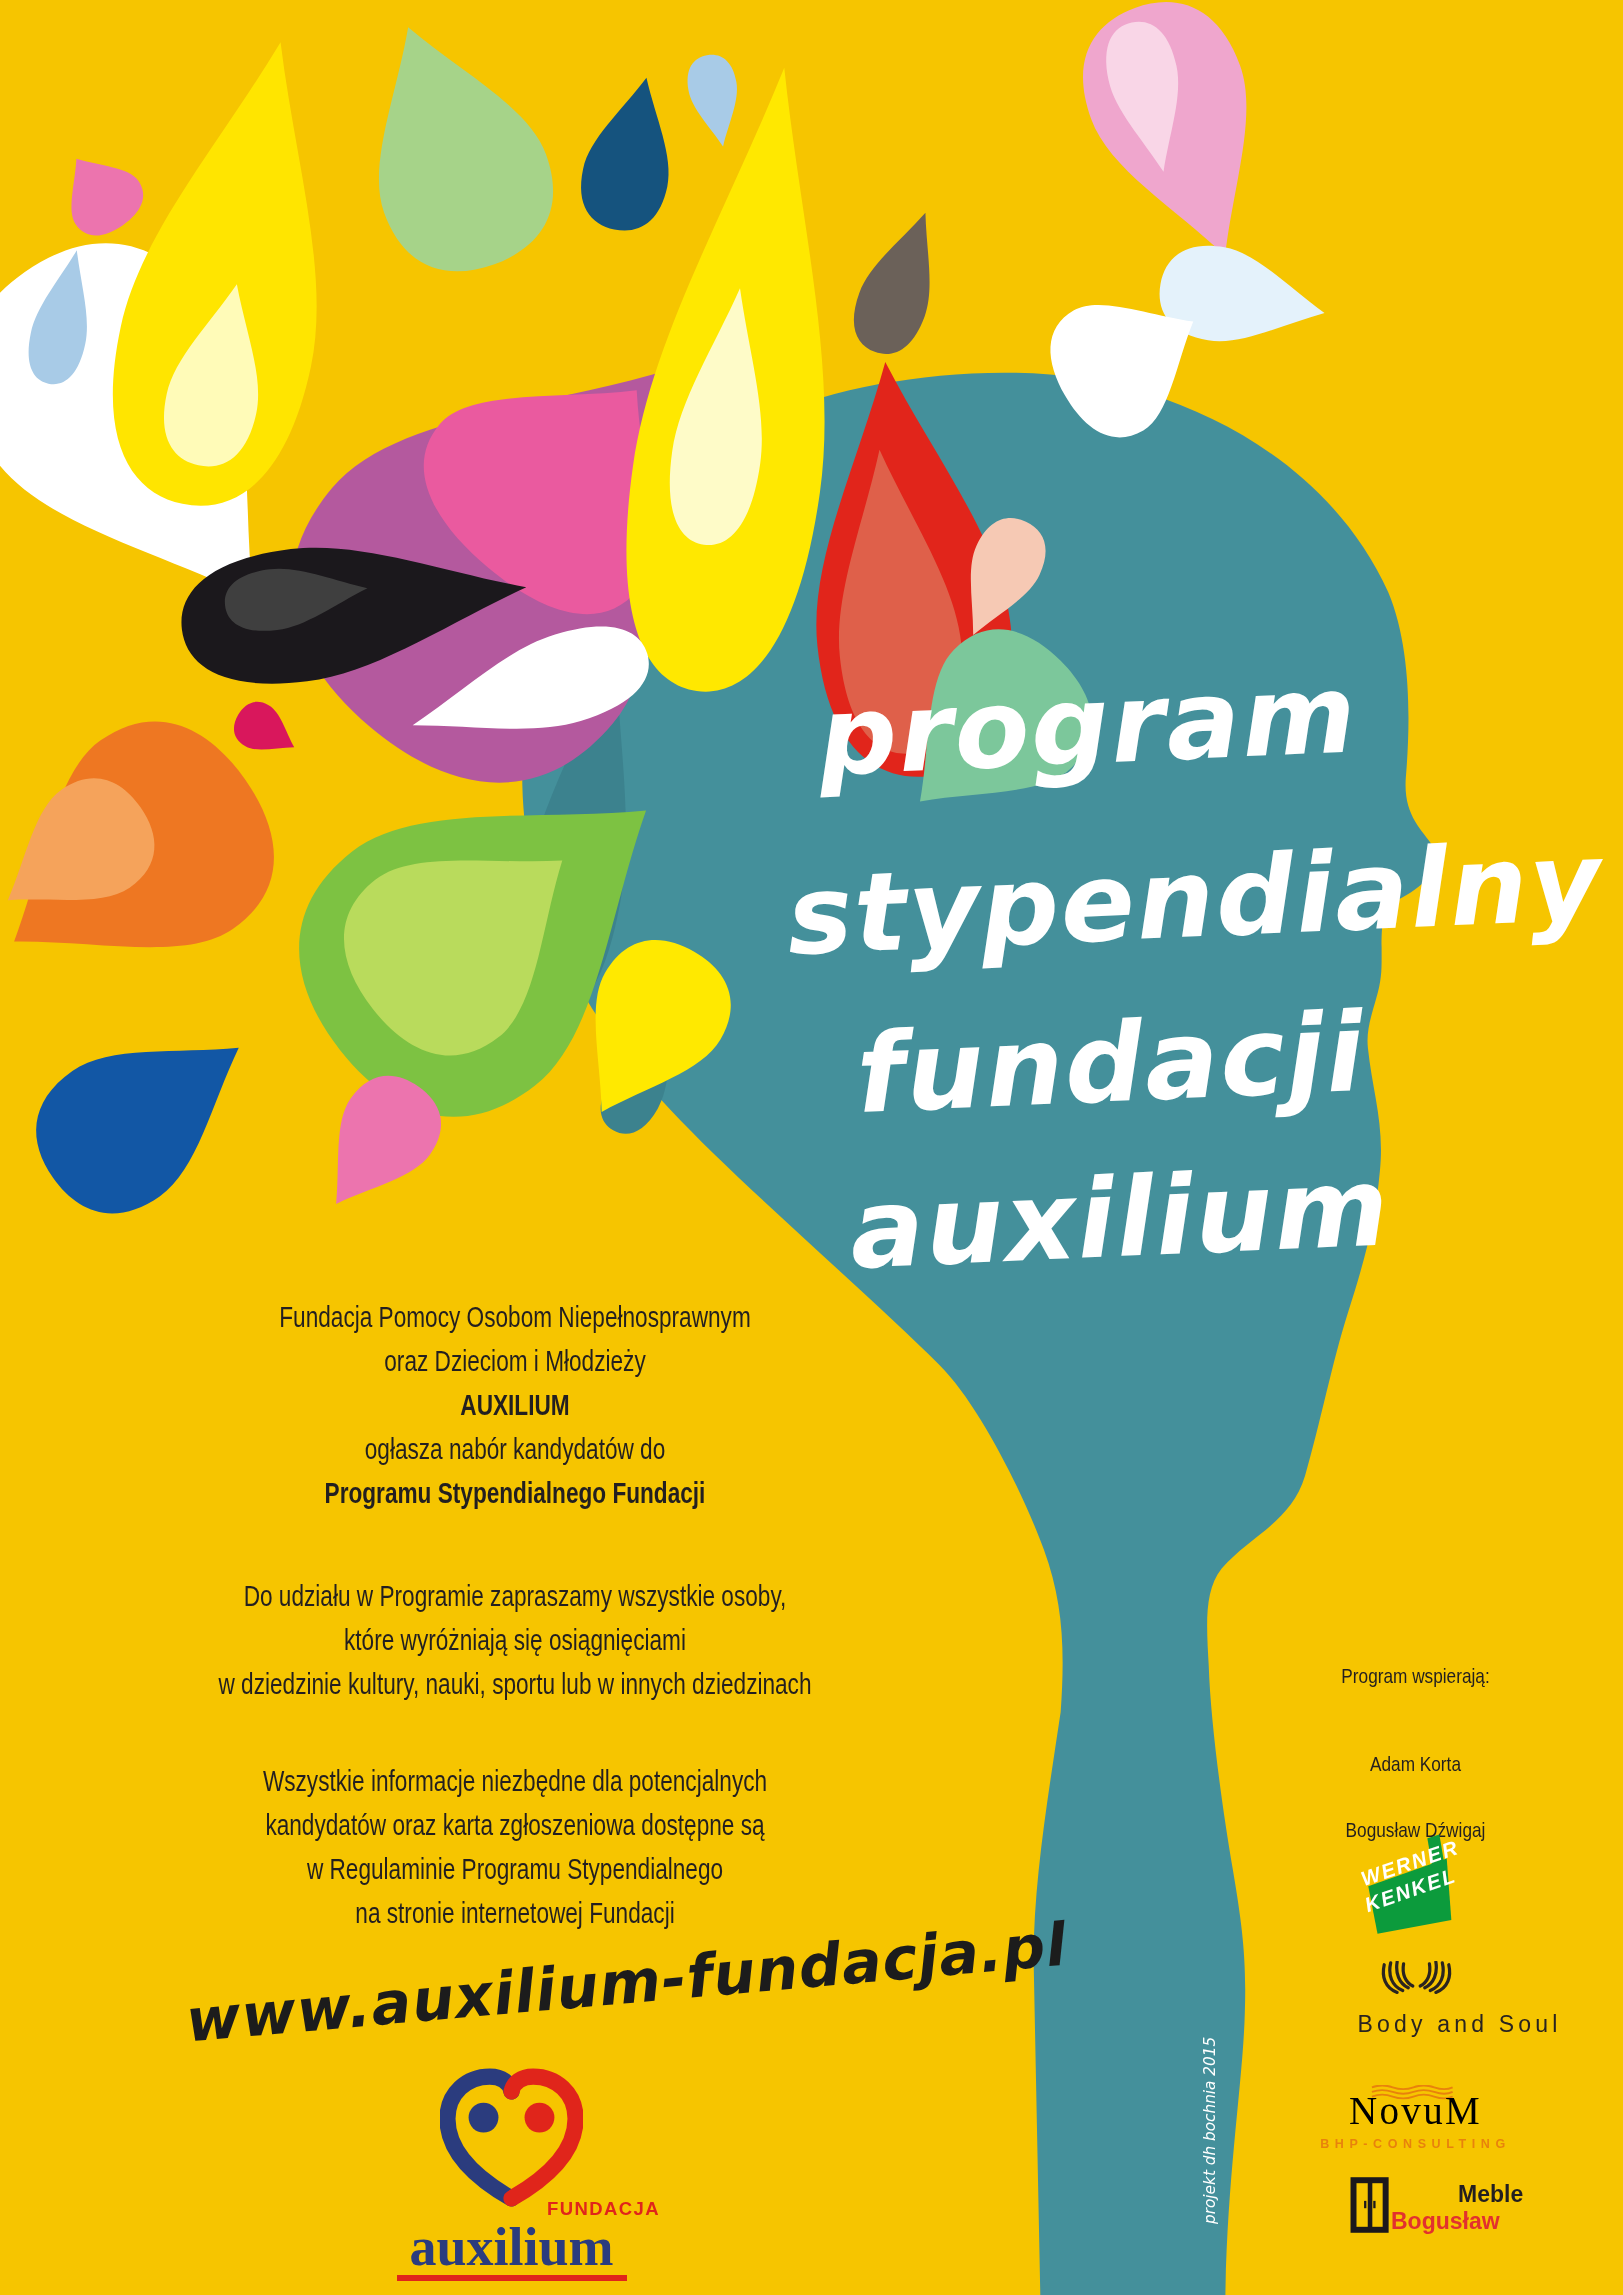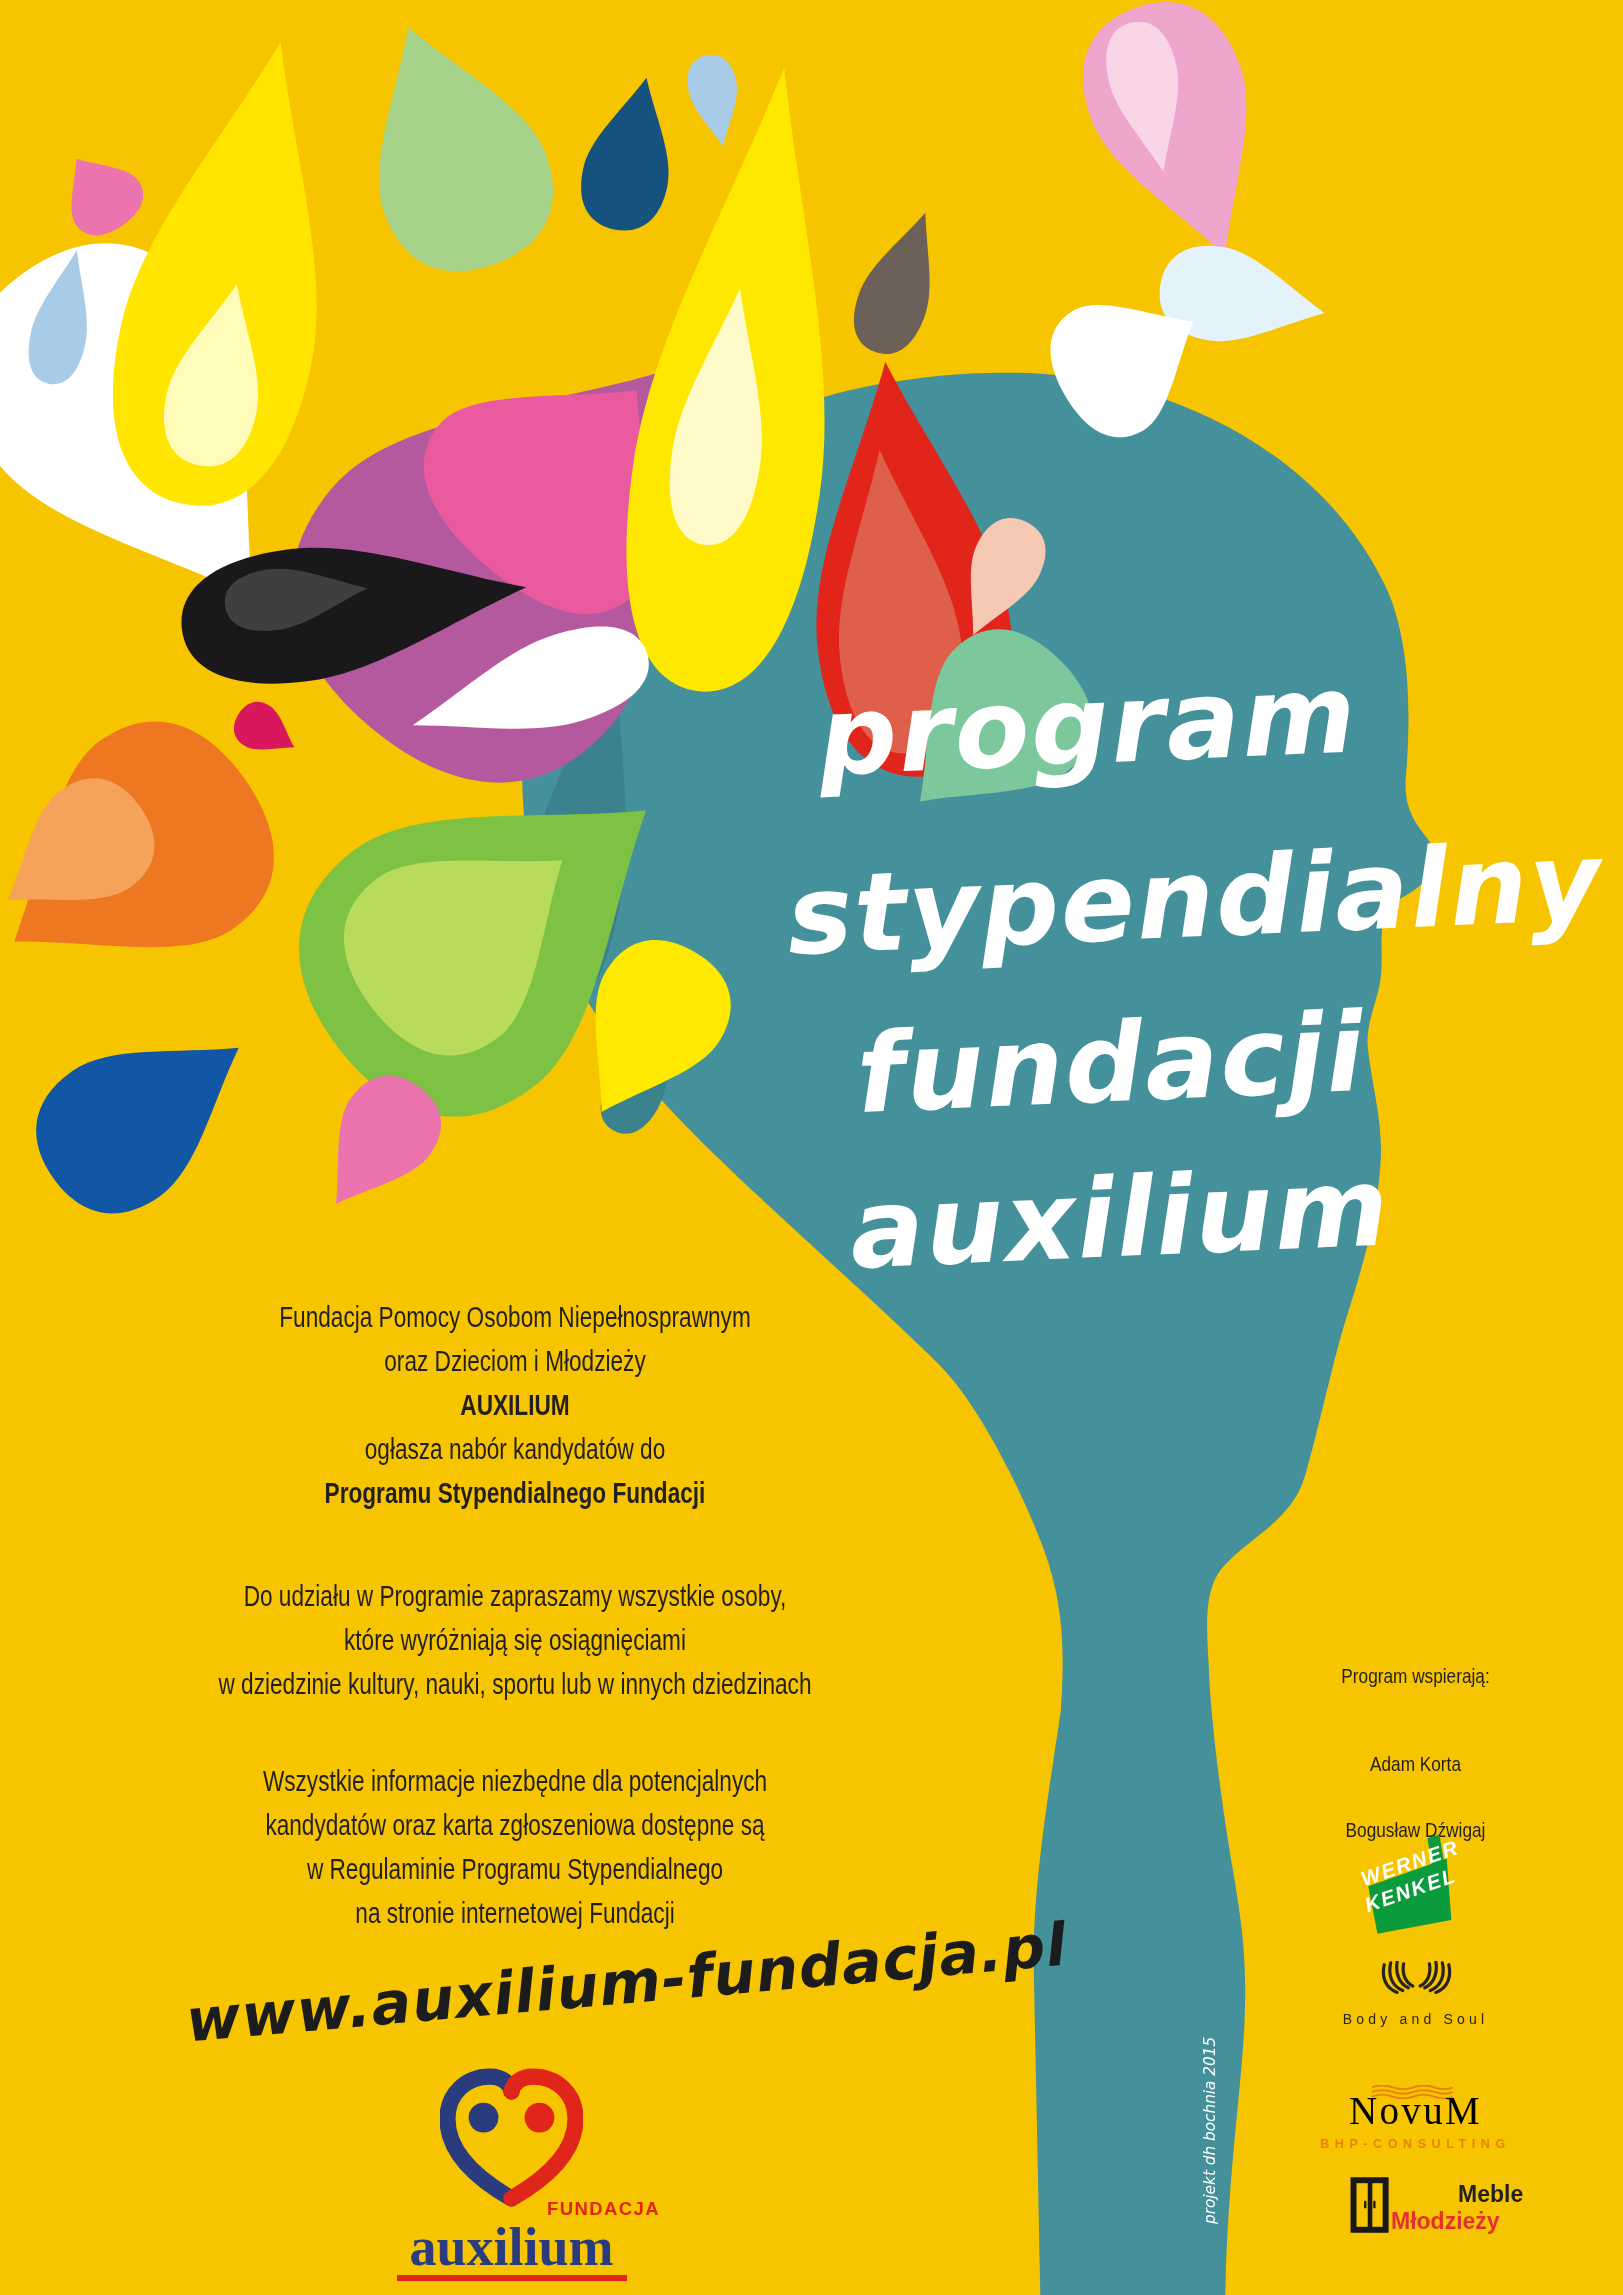--- a/index.html
+++ b/index.html
@@ -35,22 +35,22 @@
           font-family:"DejaVu Sans",sans-serif;font-style:italic;font-size:15.3px;
           writing-mode:vertical-rl;transform:rotate(180deg);white-space:nowrap;}
 
   
   .sp-text{position:absolute;left:1300px;width:231px;text-align:center;color:#231F20;
            transform:scaleX(0.82);transform-origin:50% 0;font-size:21px;white-space:nowrap;}
   .werner{position:absolute;left:1358px;top:1830px;width:111px;height:120px;}
   .werner-txt{position:absolute;color:#FFFFFF;font-weight:bold;font-style:italic;font-size:20.4px;
               letter-spacing:1.9px;transform:rotate(-19deg);white-space:nowrap;}
   .bas-icon{position:absolute;left:1375px;top:1961px;}
-  .bas-text{position:absolute;left:1300px;top:2011px;width:231px;text-align:center;
-            font-size:14px;letter-spacing:4.2px;color:#2A2420;white-space:nowrap;}
+  .bas-text{position:absolute;left:1344px;top:2011px;width:231px;text-align:center;
+            font-size:23px;letter-spacing:4.2px;color:#2A2420;white-space:nowrap;}
   .novum-lines{position:absolute;left:1371px;top:2085px;}
   .novum-name{position:absolute;left:1300px;top:2088px;width:231px;text-align:center;
               font-family:"Liberation Serif",serif;font-size:39px;color:#000000;
               letter-spacing:2.3px;white-space:nowrap;}
   .novum-sub{position:absolute;left:1300px;top:2137px;width:231px;text-align:center;
              font-size:12.5px;letter-spacing:5.6px;color:#E8820C;font-weight:bold;white-space:nowrap;}
   .meble-icon{position:absolute;left:1350px;top:2177px;}
   .meble-l1{position:absolute;left:1458px;top:2181px;font-size:23px;font-weight:bold;color:#231F20;white-space:nowrap;}
   .meble-l2{position:absolute;left:1391px;top:2208px;font-size:23px;font-weight:bold;color:#E2312E;white-space:nowrap;}
 </style>
@@ -206,16 +206,16 @@
   <div class="novum-name">NovuM</div>
   <div class="novum-sub">BHP-CONSULTING</div>
 
   <svg class="meble-icon" width="41" height="56" viewBox="0 0 88 122">
     <rect x="7" y="7" width="70" height="108" fill="none" stroke="#1B181C" stroke-width="13"></rect>
     <line x1="43" y1="7" x2="43" y2="115" stroke="#1B181C" stroke-width="10"></line>
     <rect x="30" y="52" width="5" height="16" fill="#1B181C"></rect>
     <rect x="50" y="52" width="5" height="16" fill="#1B181C"></rect>
   </svg>
   <div class="meble-l1">Meble</div>
-  <div class="meble-l2">Młodzieży</div>
+  <div class="meble-l2">Bogusław</div>
 
 </div>
 
 
 </body></html>

